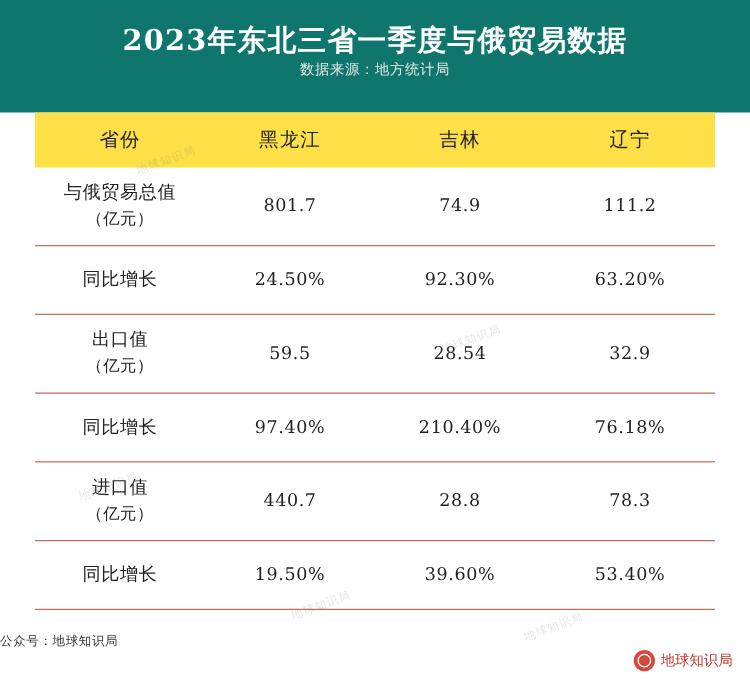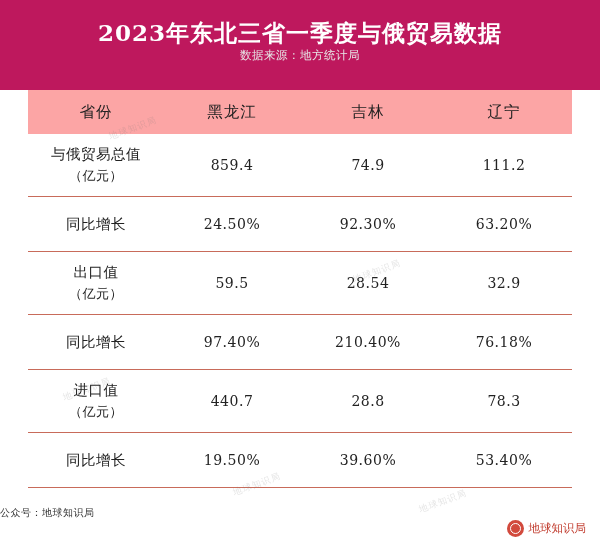--- a/index.html
+++ b/index.html
@@ -14,21 +14,21 @@
     overflow: hidden;
     position: relative;
   }
   .page {
     width: 600px;
     height: 547px;
     position: relative;
     background: #ffffff;
   }
   .header {
-    background: #be185d;
+    background: #0f766e;
     height: 90px;
     width: 600px;
     box-sizing: border-box;
     padding-top: 18px;
     text-align: center;
     position: relative;
   }
   .header-title {
     color: #ffffff;
     font-family: "DejaVu Serif", serif;
@@ -55,21 +55,21 @@
     table-layout: fixed;
   }
   table.datatable th,
   table.datatable td {
     text-align: center;
     vertical-align: middle;
     font-family: "DejaVu Serif", serif;
     color: #222222;
   }
   thead tr {
-    background: #fca5a5;
+    background: #fde047;
     margin-top: 28px;
   }
   thead th {
     height: 42px;
     font-size: 15.5px;
     font-weight: normal;
     letter-spacing: 1px;
   }
   tbody td {
     font-size: 14px;
@@ -160,21 +160,21 @@
           <th>吉林</th>
           <th>辽宁</th>
         </tr>
       </thead>
       <tbody>
         <tr class="tall">
           <td class="label-cell">
             <span>与俄贸易总值</span>
             <span class="label-sub">（亿元）</span>
           </td>
-          <td>859.4</td>
+          <td>801.7</td>
           <td>74.9</td>
           <td>111.2</td>
         </tr>
         <tr>
           <td class="label-cell">
             <span>同比增长</span>
           </td>
           <td>24.50%</td>
           <td>92.30%</td>
           <td>63.20%</td>

